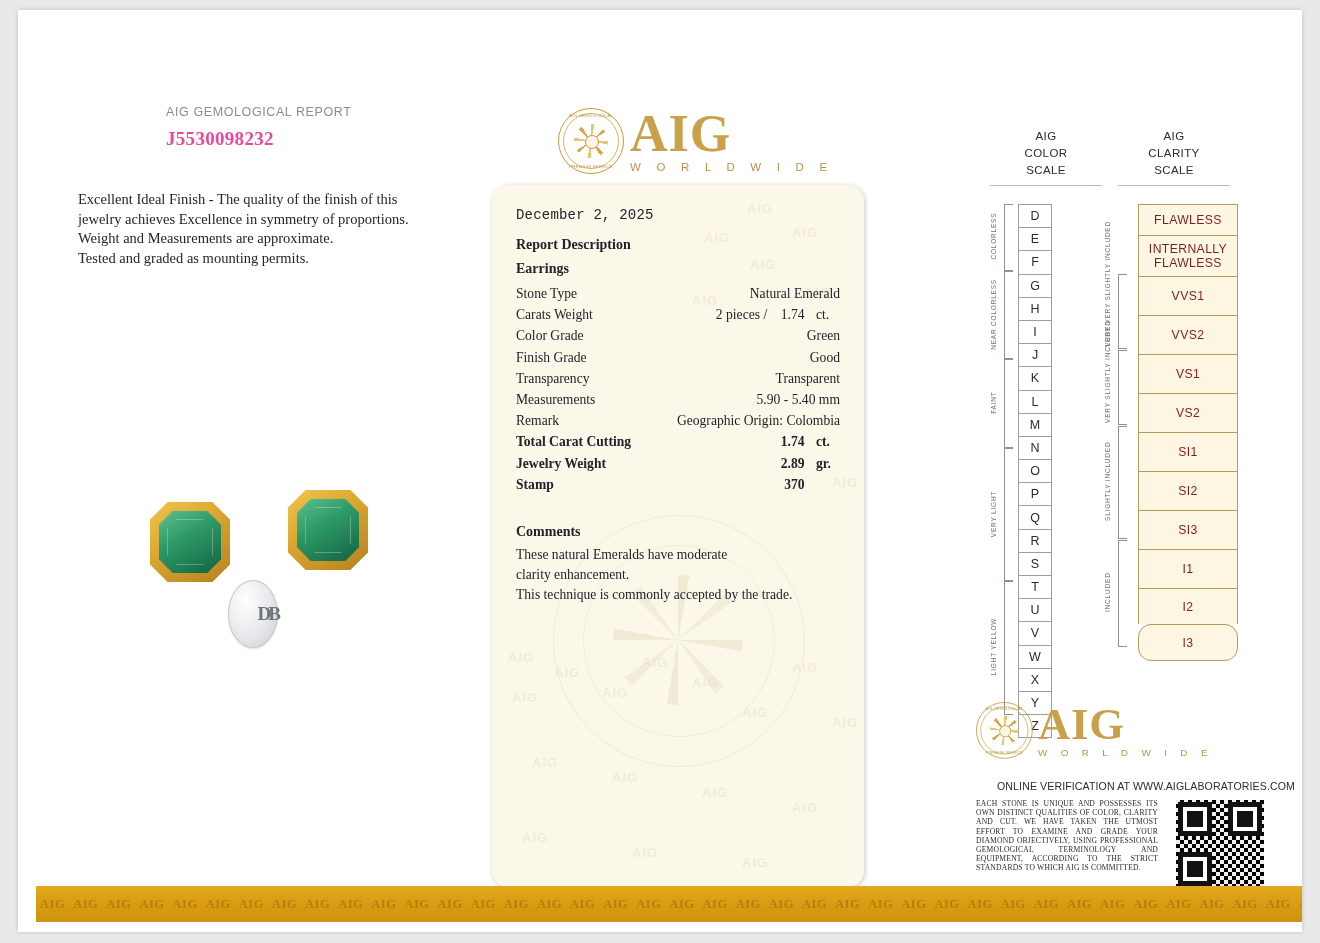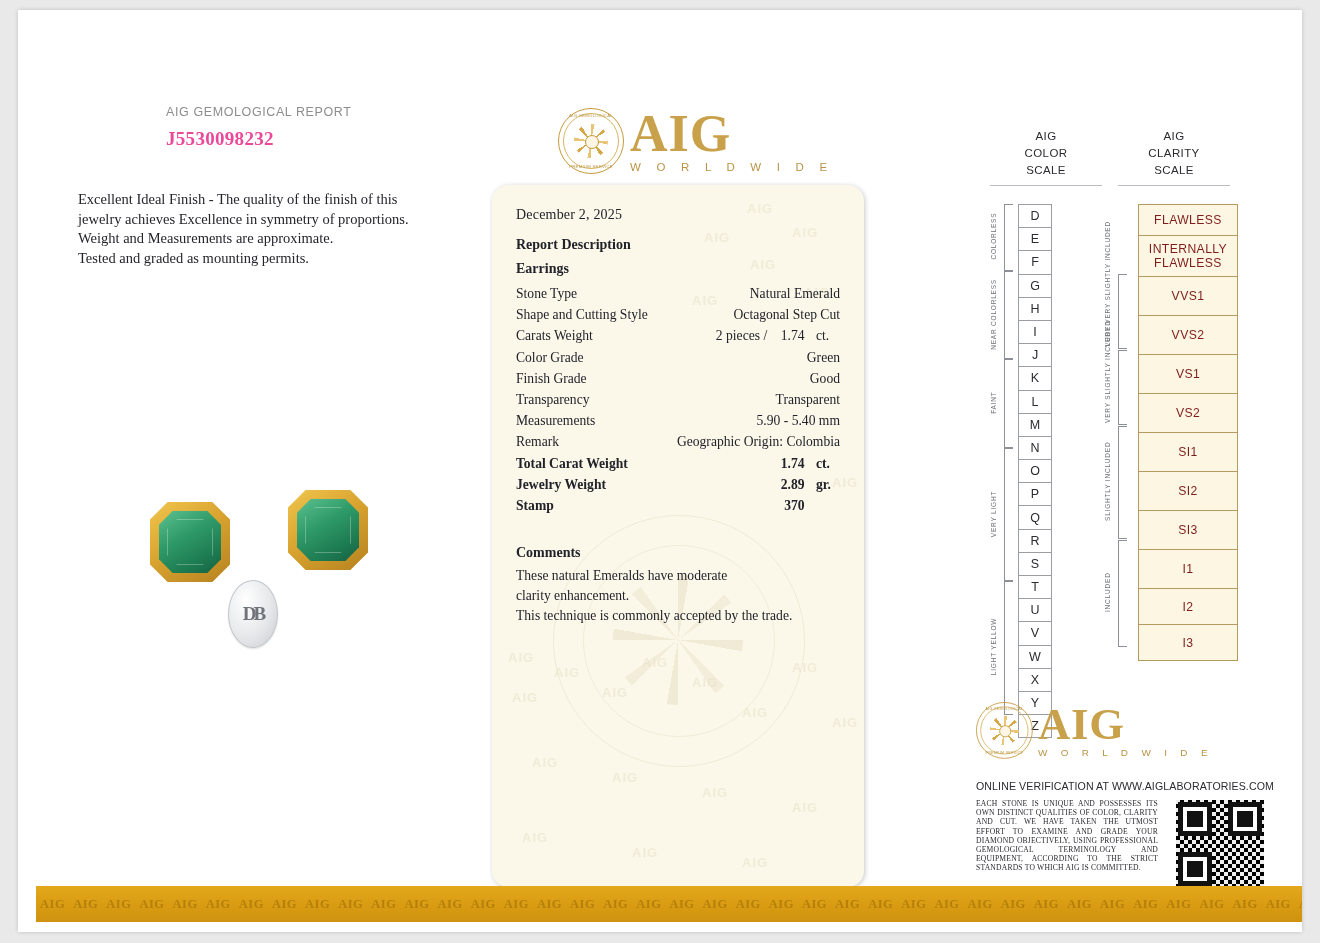--- a/index.html
+++ b/index.html
@@ -207,20 +207,21 @@
   .doc-inner {
     position: relative;
     padding: 22px 24px 0 24px;
     font-size: 13.6px;
     color: #22222a;
   }
   .doc-date {
     font-size: 14px;
     margin-bottom: 14px;
     letter-spacing: 0.2px;
+    font-family: Liberation Mono, monospace;
   }
   .sec-title {
     font-weight: bold;
     font-size: 14px;
     margin-bottom: 8px;
   }
   .bold-line {
     font-weight: bold;
     font-size: 14px;
     margin-bottom: 8px;
@@ -305,21 +306,21 @@
     inset: 0;
     border-radius: 50% / 50%;
     background: radial-gradient(ellipse at 35% 30%, #ffffff 0%, #e6e8ea 55%, #c9ccd0 100%);
     border: 1px solid #c2c6ca;
     box-shadow: 0 1px 2px rgba(0,0,0,0.12);
   }
   .hallmark .dbl {
     position: absolute;
     left: 0; right: 0; top: 50%;
     margin-top: -11px;
-    text-align: center;
+    text-align: right;
     font-family: "Liberation Serif", serif;
     font-size: 19px;
     font-weight: bold;
     color: #6f7479;
     letter-spacing: -3px;
   }
 
   
   .scales {
     position: absolute;
@@ -423,20 +424,21 @@
     width: 30px;
     height: 490px;
   }
 
   
   .verif {
     position: absolute;
     left: 958px;
     top: 770px;
     width: 340px;
+    text-align: center;
   }
   .verif .line {
     font-family: "Liberation Sans", sans-serif;
     font-size: 10.6px;
     color: #2b2b30;
     letter-spacing: 0.1px;
   }
   .legal {
     position: absolute;
     left: 958px;
@@ -567,24 +569,20 @@
 
         <div class="sec-title">Report Description</div>
         <div class="bold-line">Earrings</div>
 
 
         <div class="row">
           <span class="k">Stone Type</span>
           <span class="v">Natural Emerald</span>
         </div>
         <div class="row">
-          <span class="k">Shape and Cutting Style</span>
-          <span class="v">Octagonal Step Cut</span>
-        </div>
-        <div class="row">
           <span class="k">Carats Weight</span>
           <span class="v">
             <span>2 pieces /</span>
             <span class="numpart">1.74</span>
             <span class="unit">ct.</span>
           </span>
         </div>
         <div class="row">
           <span class="k">Color Grade</span>
           <span class="v">Green</span>
@@ -600,21 +598,21 @@
         <div class="row">
           <span class="k">Measurements</span>
           <span class="v">5.90 - 5.40 mm</span>
         </div>
         <div class="row">
           <span class="k">Remark</span>
           <span class="v">Geographic Origin: Colombia</span>
         </div>
 
         <div class="row bold">
-          <span class="k">Total Carat Weight</span>
+          <span class="k">Total Carat Cutting</span>
           <span class="v">
             <span class="numpart">1.74</span>
             <span class="unit">ct.</span>
           </span>
         </div>
         <div class="row bold">
           <span class="k">Jewelry Weight</span>
           <span class="v">
             <span class="numpart">2.89</span>
             <span class="unit">gr.</span>
@@ -724,21 +722,21 @@
           </div>
           <div class="cl-box" style="height: 38px;">VVS1</div>
           <div class="cl-box" style="height: 38px;">VVS2</div>
           <div class="cl-box" style="height: 38px;">VS1</div>
           <div class="cl-box" style="height: 38px;">VS2</div>
           <div class="cl-box" style="height: 38px;">SI1</div>
           <div class="cl-box" style="height: 38px;">SI2</div>
           <div class="cl-box" style="height: 38px;">SI3</div>
           <div class="cl-box" style="height: 38px;">I1</div>
           <div class="cl-box" style="height: 35px;">I2</div>
-          <div class="cl-box" style="height: 35px;">I3</div>
+          <div class="cl-box" style="height: 35px; border-radius: 13px;">I3</div>
         </div>
     </div>
 
     <div class="aig-logo bottom">
       <div class="rosette">
         <div class="ring"></div>
         <div class="ring2"></div>
         <div class="star"></div>
         <div class="hub"></div>
         <div class="txt-top">AIG GEMOLOGICAL</div>

